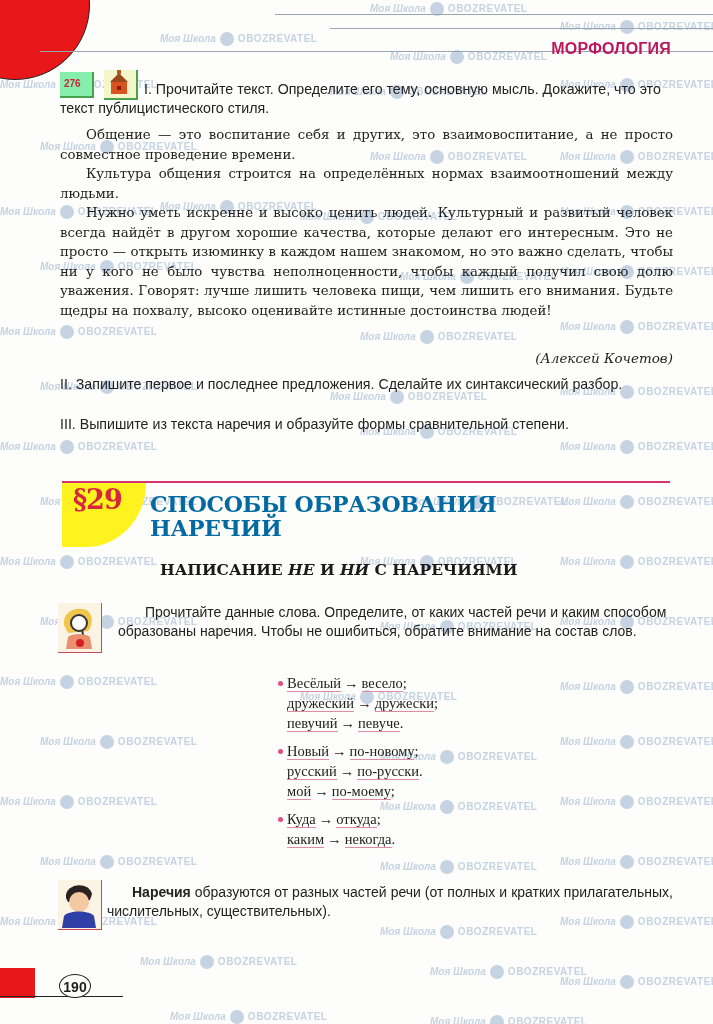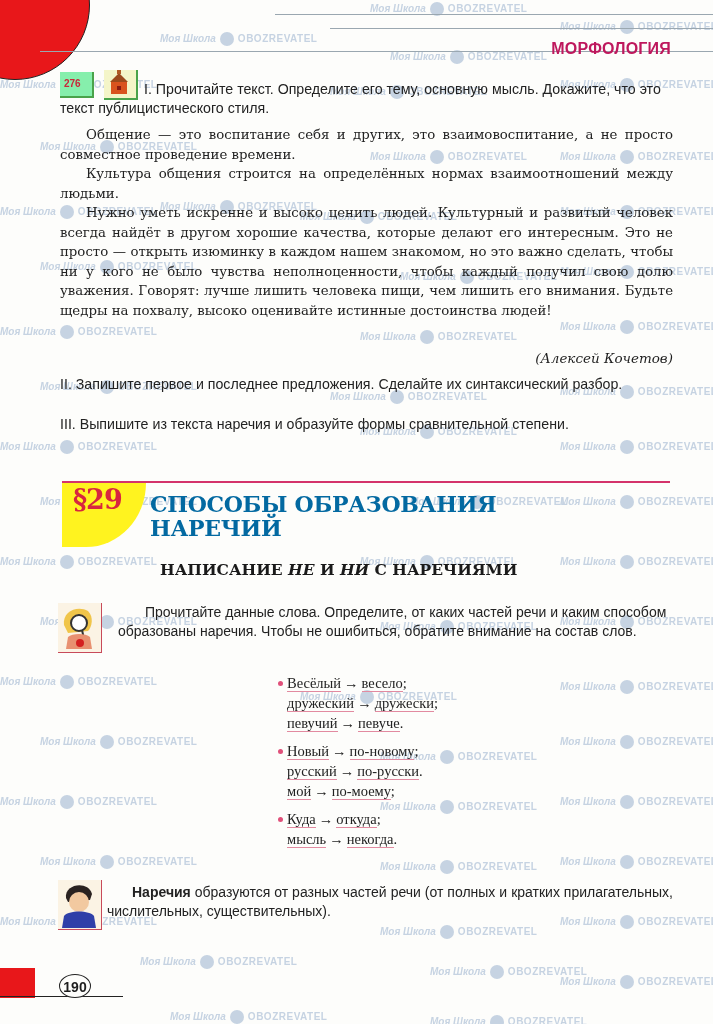--- a/index.html
+++ b/index.html
@@ -200,21 +200,21 @@
     </div>
     <div class="ex-group">
       <span class="bullet"></span>
       <div class="ex-row"><span class="w">Новый</span><span class="arrow">→</span><span class="w">по-новому</span><span>;</span></div>
       <div class="ex-row"><span class="w">русский</span><span class="arrow">→</span><span class="w">по-русски</span><span>.</span></div>
       <div class="ex-row"><span class="w">мой</span><span class="arrow">→</span><span class="w">по-моему</span><span>;</span></div>
     </div>
     <div class="ex-group">
       <span class="bullet"></span>
       <div class="ex-row"><span class="w">Куда</span><span class="arrow">→</span><span class="w">откуда</span><span>;</span></div>
-      <div class="ex-row"><span class="w">мысль</span><span class="arrow">→</span><span class="w">некогда</span><span>.</span></div>
+      <div class="ex-row"><span class="w">каким</span><span class="arrow">→</span><span class="w">некогда</span><span>.</span></div>
     </div>
   </div>
 
 <div class="abs pic-box" style="left:58px; top:880px;">
   <svg width="42" height="48" viewBox="0 0 42 48">
     <path d="M8,18 C6,4 30,0 34,14 L32,20 L10,22 Z" fill="#2a2220"></path>
     <ellipse cx="21" cy="22" rx="10" ry="10" fill="#f2c9a0"></ellipse>
     <path d="M6,36 C10,30 32,30 36,36 L38,48 L4,48 Z" fill="#2f3fa8"></path>
   </svg>
 </div>

